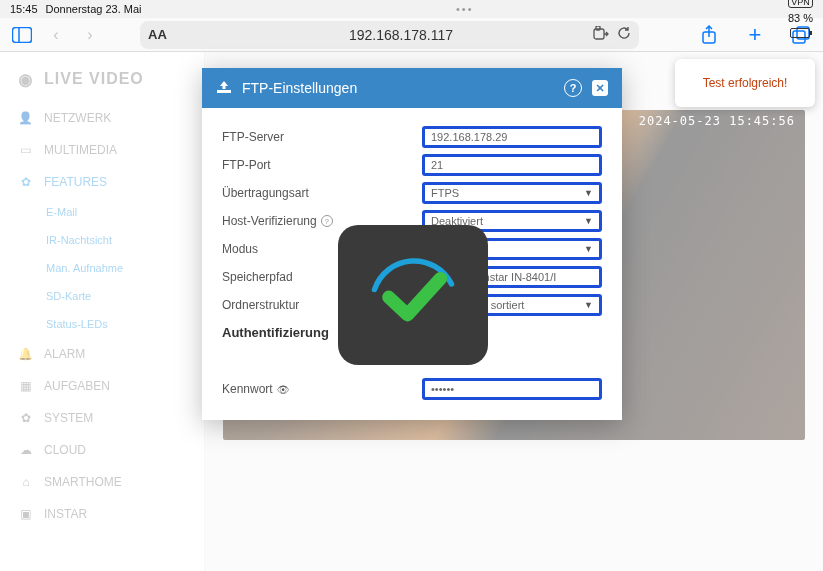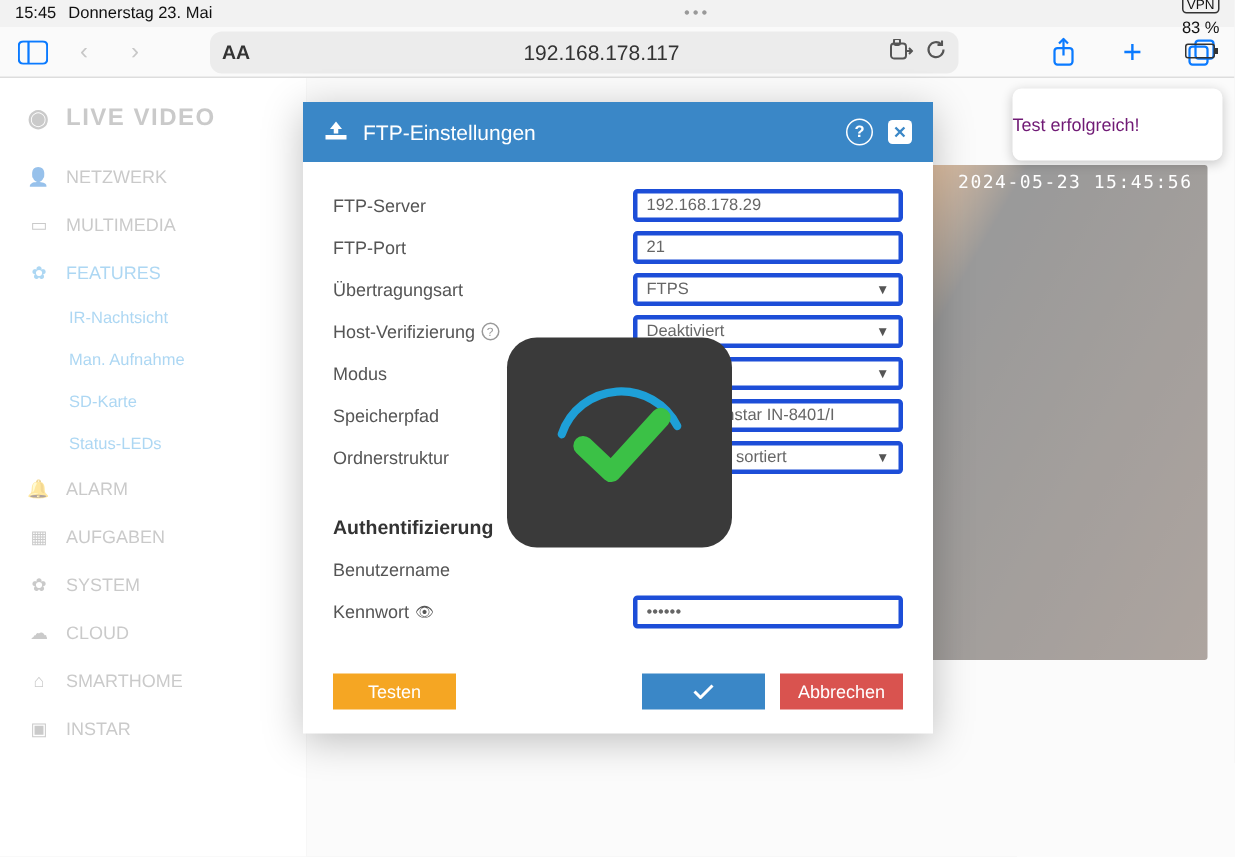--- a/index.html
+++ b/index.html
@@ -34,39 +34,39 @@
 .side-item.top { color: #8a8a8a; text-transform: uppercase; font-size: 12px; font-weight: 500;}
 .side-item.active { color: #4aa7e4;}
 .side-sub { padding-left: 46px; font-size: 11px; color: #4aa7e4;}
 .side-ico { width: 16px; height: 16px; display:inline-flex; align-items:center; justify-content:center; }
 
 .content { flex: 1; background: #f7f7f7; position: relative; }
 .video-preview { position: absolute; top: 58px; left: 18px; width: 582px; height: 330px; background: linear-gradient(120deg, #3a2a1a 0%, #5a4028 30%, #b57030 52%, #1f1f1f 60%, #4a362a 100%); border-radius: 2px; }
 .video-ts { position:absolute; top:4px; right:10px; color:#fff; font-size:12px; font-family: monospace; letter-spacing:1px;}
 
 
-.toast { position: absolute; top: 59px; right: 8px; width: 140px; height: 48px; background: #fff; border-radius: 6px; box-shadow: 0 2px 8px rgba(0,0,0,0.2); display:flex; align-items:center; justify-content:flex-start; font-size: 12px; color:#701a75; z-index: 40; }
+.toast { position: absolute; top: 59px; right: 8px; width: 140px; height: 48px; background: #fff; border-radius: 6px; box-shadow: 0 2px 8px rgba(0,0,0,0.2); display:flex; align-items:center; justify-content:center; font-size: 12px; color:#c2410c; z-index: 40; }
 
 
 .modal { position: absolute; top: 68px; left: 202px; width: 420px; background: #fff; box-shadow: 0 5px 25px rgba(0,0,0,0.25); z-index: 20; }
 .modal-hdr { background: #3a87c7; color: #fff; height: 40px; display:flex; align-items:center; padding: 16px 14px; font-size: 14px; gap: 10px;}
 .modal-hdr .spacer { flex: 1; }
 .modal-hdr .hicon { width:18px; height:18px; display:flex; align-items:center; justify-content:center; font-size:13px;}
 .hicon.help { border:1.5px solid #fff; border-radius:50%; font-size:11px; font-weight:bold;}
 .hicon.close { background:#fff; color:#3a87c7; border-radius:3px; width:16px; height:16px; font-weight:bold; font-size:11px;}
 
 .modal-body { padding: 18px 20px 14px; }
 .frow { display:flex; align-items:center; margin-bottom: 6px; min-height: 22px;}
 .flabel { width: 200px; font-size: 12px; color: #555; display:flex; align-items:center; gap:4px;}
 .fctrl { flex: 1; }
 .fctrl input, .fctrl .select { width: 100%; height: 22px; border: 3px solid #1d4ed8; border-radius: 3px; padding: 0 6px; font-size: 11px; color: #666; background:#fff;}
 .fctrl .select { display:flex; align-items:center; justify-content:space-between;}
 .caret { font-size: 9px; color:#555;}
 
-.section-h { font-size: 13px; font-weight: bold; color: #333; margin: 28px 0 10px;}
+.section-h { font-size: 13px; font-weight: bold; color: #333; margin: 9px 0 10px;}
 
 .modal-footer { display:flex; padding: 10px 20px 16px; gap: 10px;}
 .btn { flex: 0 0 82px; height: 24px; display:flex; align-items:center; justify-content:center; font-size: 12px; color: #fff; border:none; cursor:pointer;}
 .btn-test { background: #f5a623; }
 .btn-ok { background: #3a87c7; flex: 0 0 82px;}
 .btn-cancel { background: #d9534f; flex: 0 0 82px;}
 .footer-spacer { flex: 1; }
 .btn-ok svg { width: 14px; height: 10px; }
 
 
@@ -149,20 +149,23 @@
       </div>
     <div class="side-item top">
         <span class="side-ico">▭</span>
         <span>MULTIMEDIA</span>
       </div>
     <div class="side-item top active">
         <span class="side-ico">✿</span>
         <span>FEATURES</span>
       </div>
     <div class="side-item side-sub">
+        <span>E-Mail</span>
+      </div>
+    <div class="side-item side-sub">
         <span>IR-Nachtsicht</span>
       </div>
     <div class="side-item side-sub">
         <span>Man. Aufnahme</span>
       </div>
     <div class="side-item side-sub">
         <span>SD-Karte</span>
       </div>
     <div class="side-item side-sub">
         <span>Status-LEDs</span>
@@ -261,39 +264,28 @@
           <div class="select">
             <span>nach Tagen sortiert</span>
             <span class="caret">▼</span>
           </div>
         </div>
     </div>
 
     <div class="section-h">Authentifizierung</div>
 
     <div class="frow">
-      <div class="flabel">Benutzername</div>
     </div>
     <div class="frow">
       <div class="flabel">
           <span>Kennwort</span> 
           <span style="font-size:10px;">👁</span>
         </div>
       <div class="fctrl"><input type="text" value="••••••" style=""></div>
     </div>
-  </div>
-  <div class="modal-footer">
-    <button class="btn btn-test">Testen</button>
-    <div class="footer-spacer"></div>
-    <button class="btn btn-ok">
-      <svg viewBox="0 0 14 10">
-          <path d="M1 5 L5 9 L13 1" fill="none" stroke="#fff" stroke-width="2"></path>
-        </svg>
-    </button>
-    <button class="btn btn-cancel">Abbrechen</button>
   </div>
 </div>
 
 <div class="success-box">
   <svg viewBox="0 0 100 100">
     <path d="M 15 45 A 38 38 0 0 1 85 40" fill="none" stroke="#1ea0d8" stroke-width="5" stroke-linecap="round"></path>
     <path d="M 28 52 L 45 68 L 75 35" fill="none" stroke="#3bc146" stroke-width="12" stroke-linecap="round" stroke-linejoin="round"></path>
   </svg>
 </div>
 

